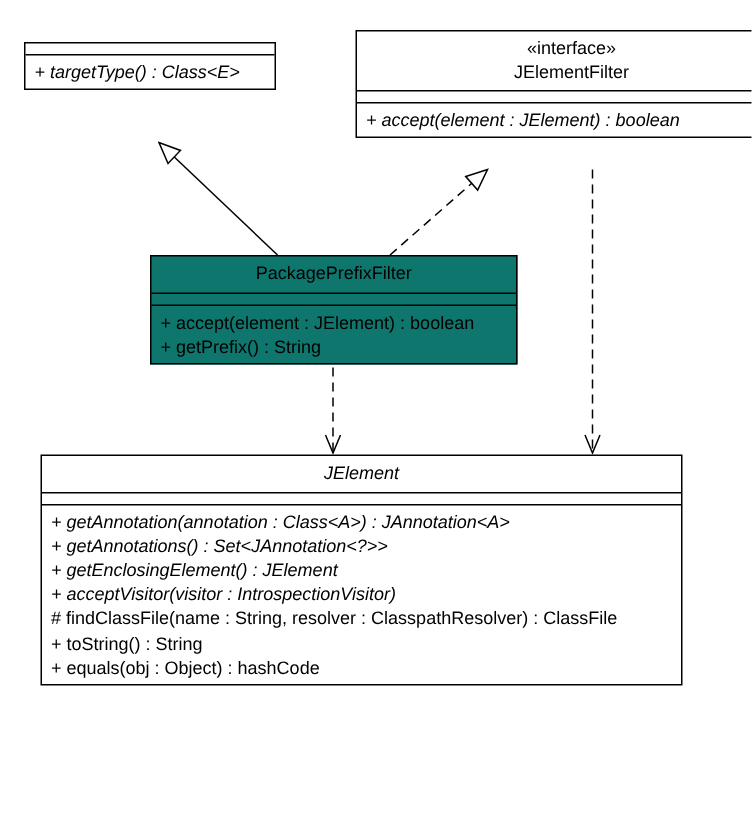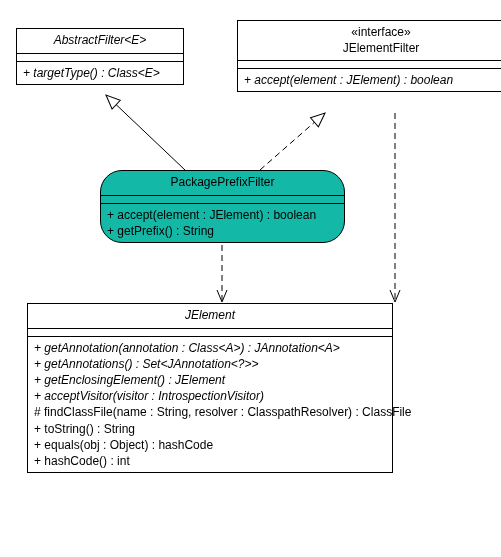--- a/index.html
+++ b/index.html
@@ -12,21 +12,21 @@
     color: #000;
     width: 501px;
     height: 557px;
     position: relative;
   }
   .uml-class {
     position: absolute;
     border: 1px solid #000;
     background: #fff;
   }
-  .uml-class.highlight { background: #14b8a6; border-radius: 22px; }
+  .uml-class.highlight { background: #0f766e; }
   .uml-title {
     text-align: center;
     padding: 4px 6px;
     border-bottom: 1px solid #000;
     line-height: 1.3;
   }
   .uml-title .stereo { display:block; }
   .uml-title .name { display:block; }
   .italic { font-style: italic; }
   .uml-attrs {
@@ -60,23 +60,20 @@
   <line x1="185" y1="170" x2="106" y2="95" stroke="#000" stroke-width="1" marker-end="url(#tri-open)"></line>
 
   <line x1="260" y1="170" x2="325" y2="113" stroke="#000" stroke-width="1" stroke-dasharray="6,4" marker-end="url(#tri-open)"></line>
 
   <line x1="222" y1="245" x2="222" y2="302" stroke="#000" stroke-width="1" stroke-dasharray="6,4" marker-end="url(#arrow-open)"></line>
 
   <line x1="395" y1="113" x2="395" y2="302" stroke="#000" stroke-width="1" stroke-dasharray="6,4" marker-end="url(#arrow-open)"></line>
 </svg>
 
 <div class="uml-class" style="left:16px; top:28px; width:168px;">
-  <div class="uml-title">
-      <span class="name italic">AbstractFilter&lt;E&gt;</span>
-    </div>
   <div class="uml-attrs"></div>
   <div class="uml-ops">
       <div class="italic">+ targetType() : Class&lt;E&gt;</div>
     </div>
 </div>
 
 <div class="uml-class" style="left:237px; top:20px; width:288px;">
   <div class="uml-title">
     <span class="stereo">«interface»</span>
     <span class="name">JElementFilter</span>
@@ -91,28 +88,27 @@
   <div class="uml-title">
       <span class="name">PackagePrefixFilter</span>
     </div>
   <div class="uml-attrs"></div>
   <div class="uml-ops">
       <div>+ accept(element : JElement) : boolean</div>
       <div>+ getPrefix() : String</div>
     </div>
 </div>
 
-<div class="uml-class" style="left:27px; top:303px; width:366px;">
+<div class="uml-class" style="left:27px; top:303px; width:428px;">
   <div class="uml-title">
       <span class="name italic">JElement</span>
     </div>
   <div class="uml-attrs"></div>
   <div class="uml-ops">
       <div class="italic">+ getAnnotation(annotation : Class&lt;A&gt;) : JAnnotation&lt;A&gt;</div>
       <div class="italic">+ getAnnotations() : Set&lt;JAnnotation&lt;?&gt;&gt;</div>
       <div class="italic">+ getEnclosingElement() : JElement</div>
       <div class="italic">+ acceptVisitor(visitor : IntrospectionVisitor)</div>
       <div># findClassFile(name : String, resolver : ClasspathResolver) : ClassFile</div>
       <div>+ toString() : String</div>
       <div>+ equals(obj : Object) : hashCode</div>
-      <div>+ hashCode() : int</div>
     </div>
 </div>
 
 </body></html>

